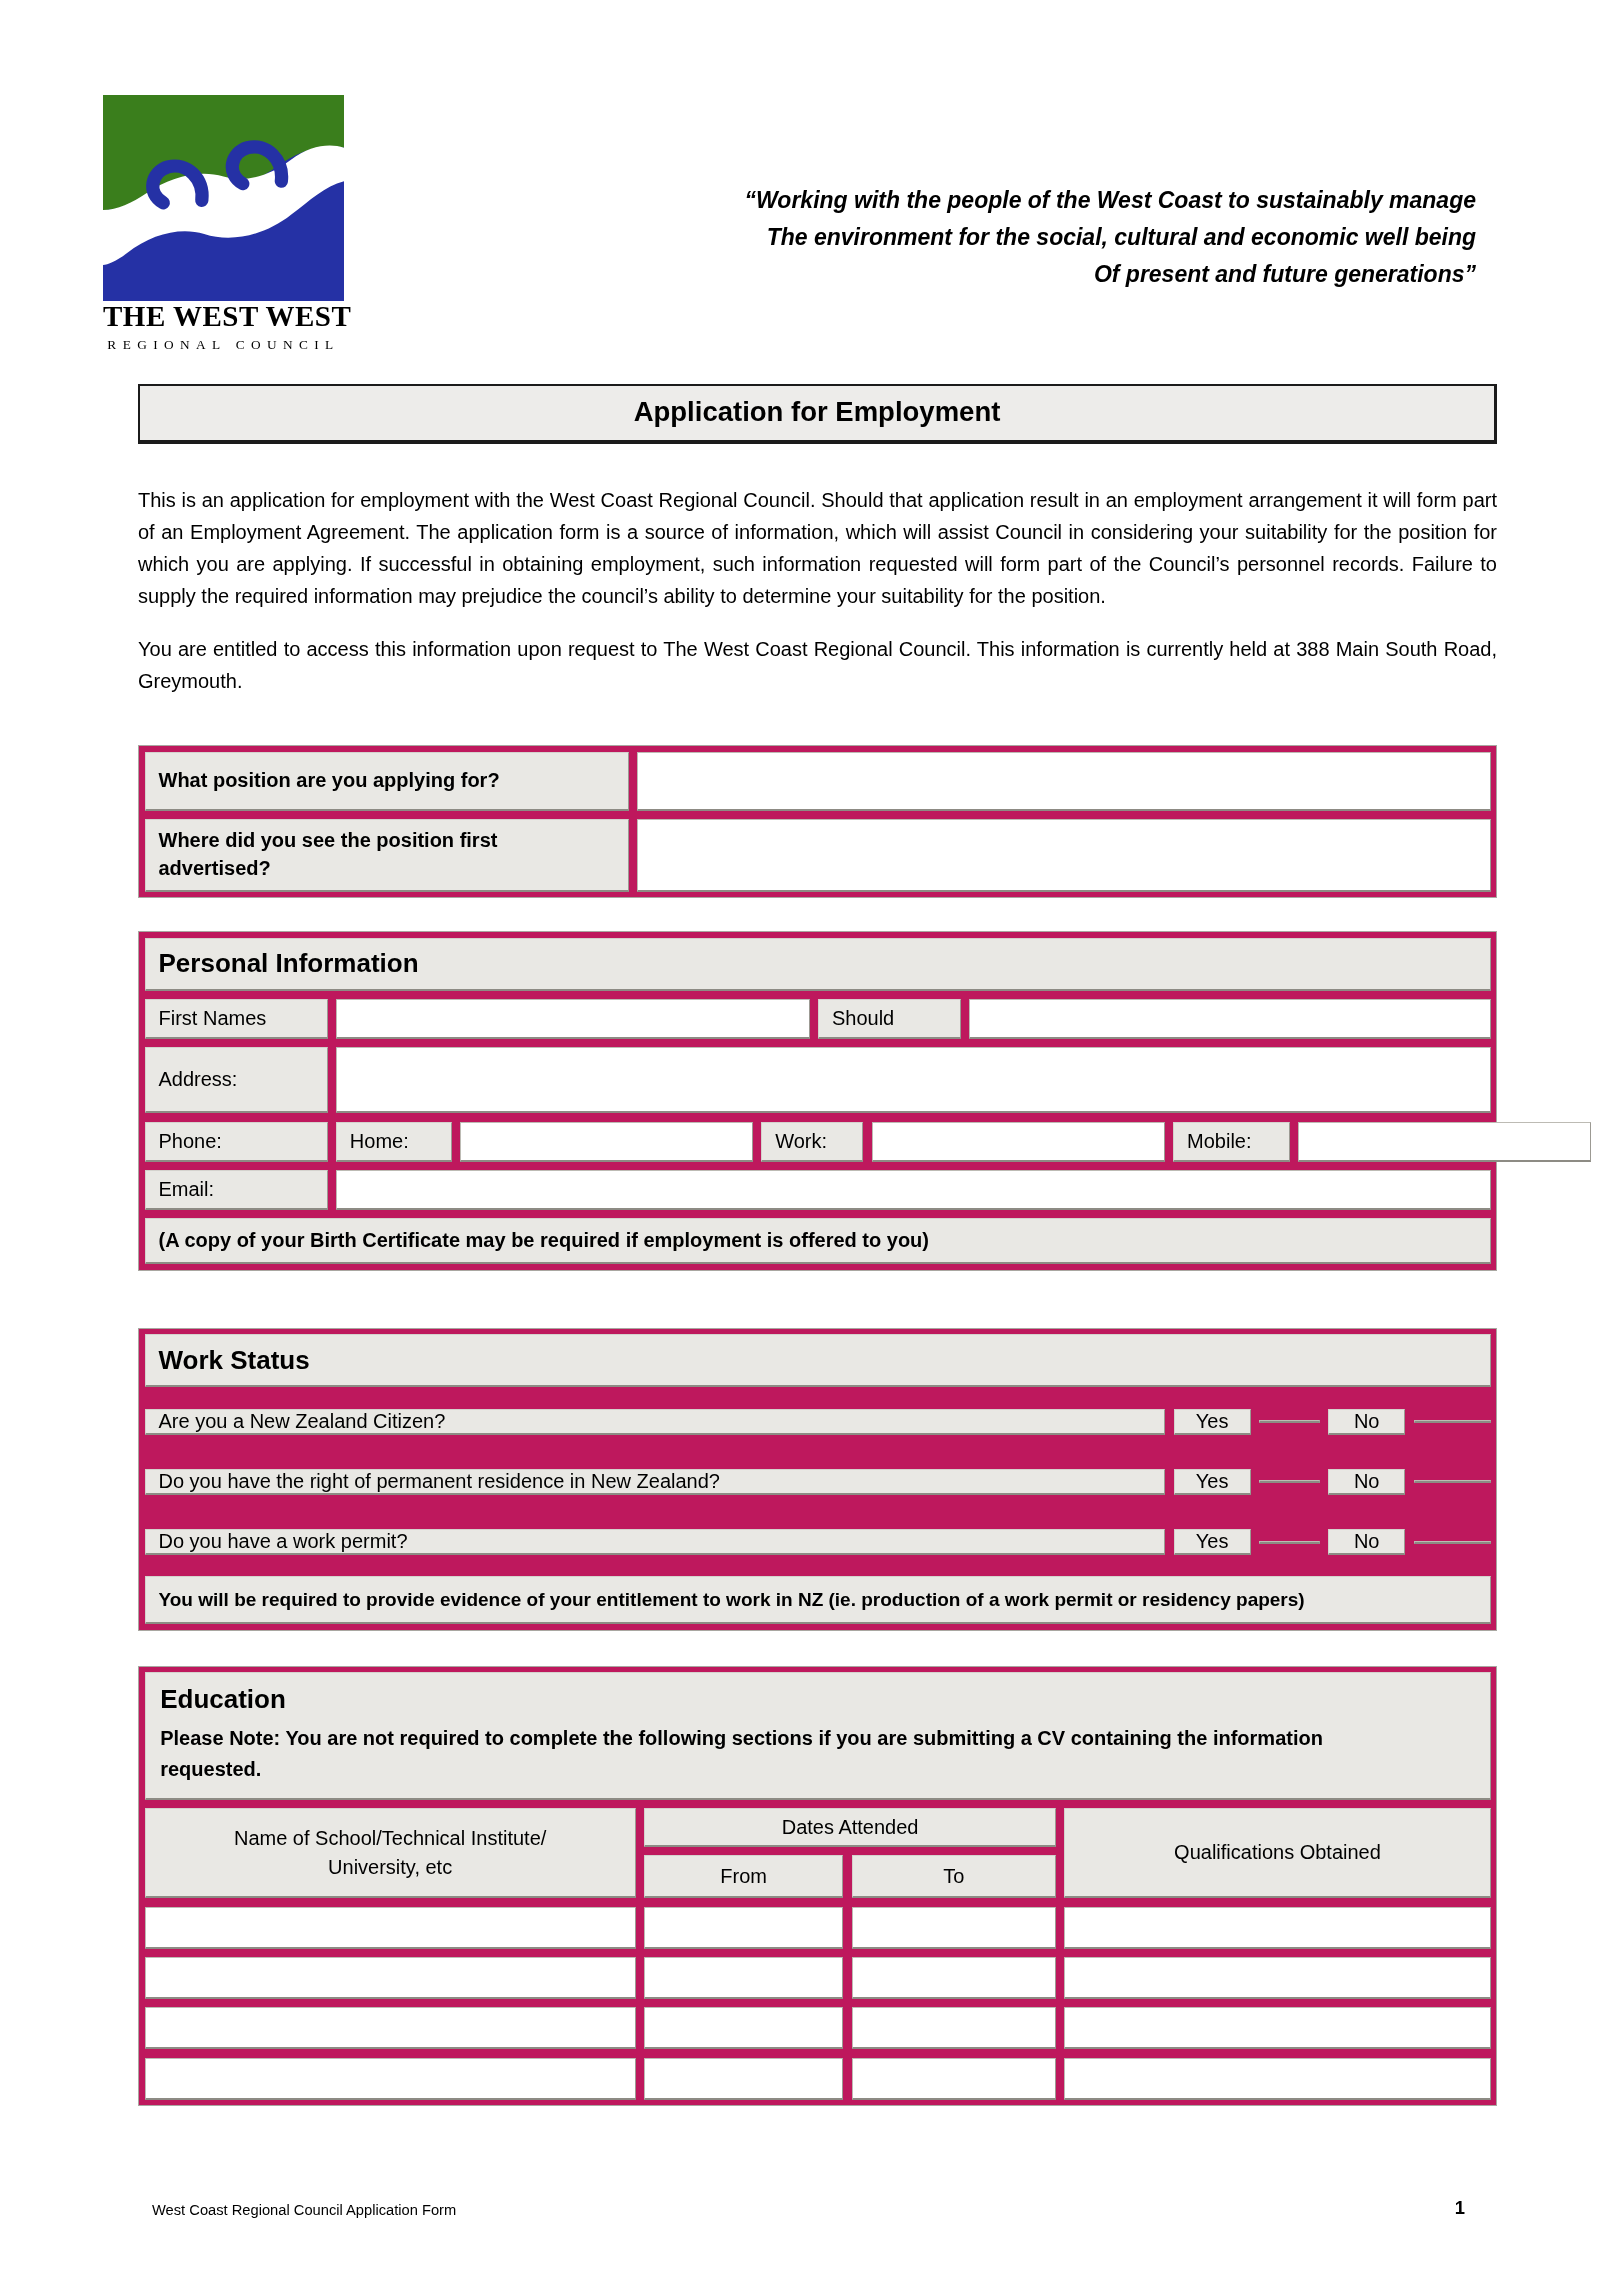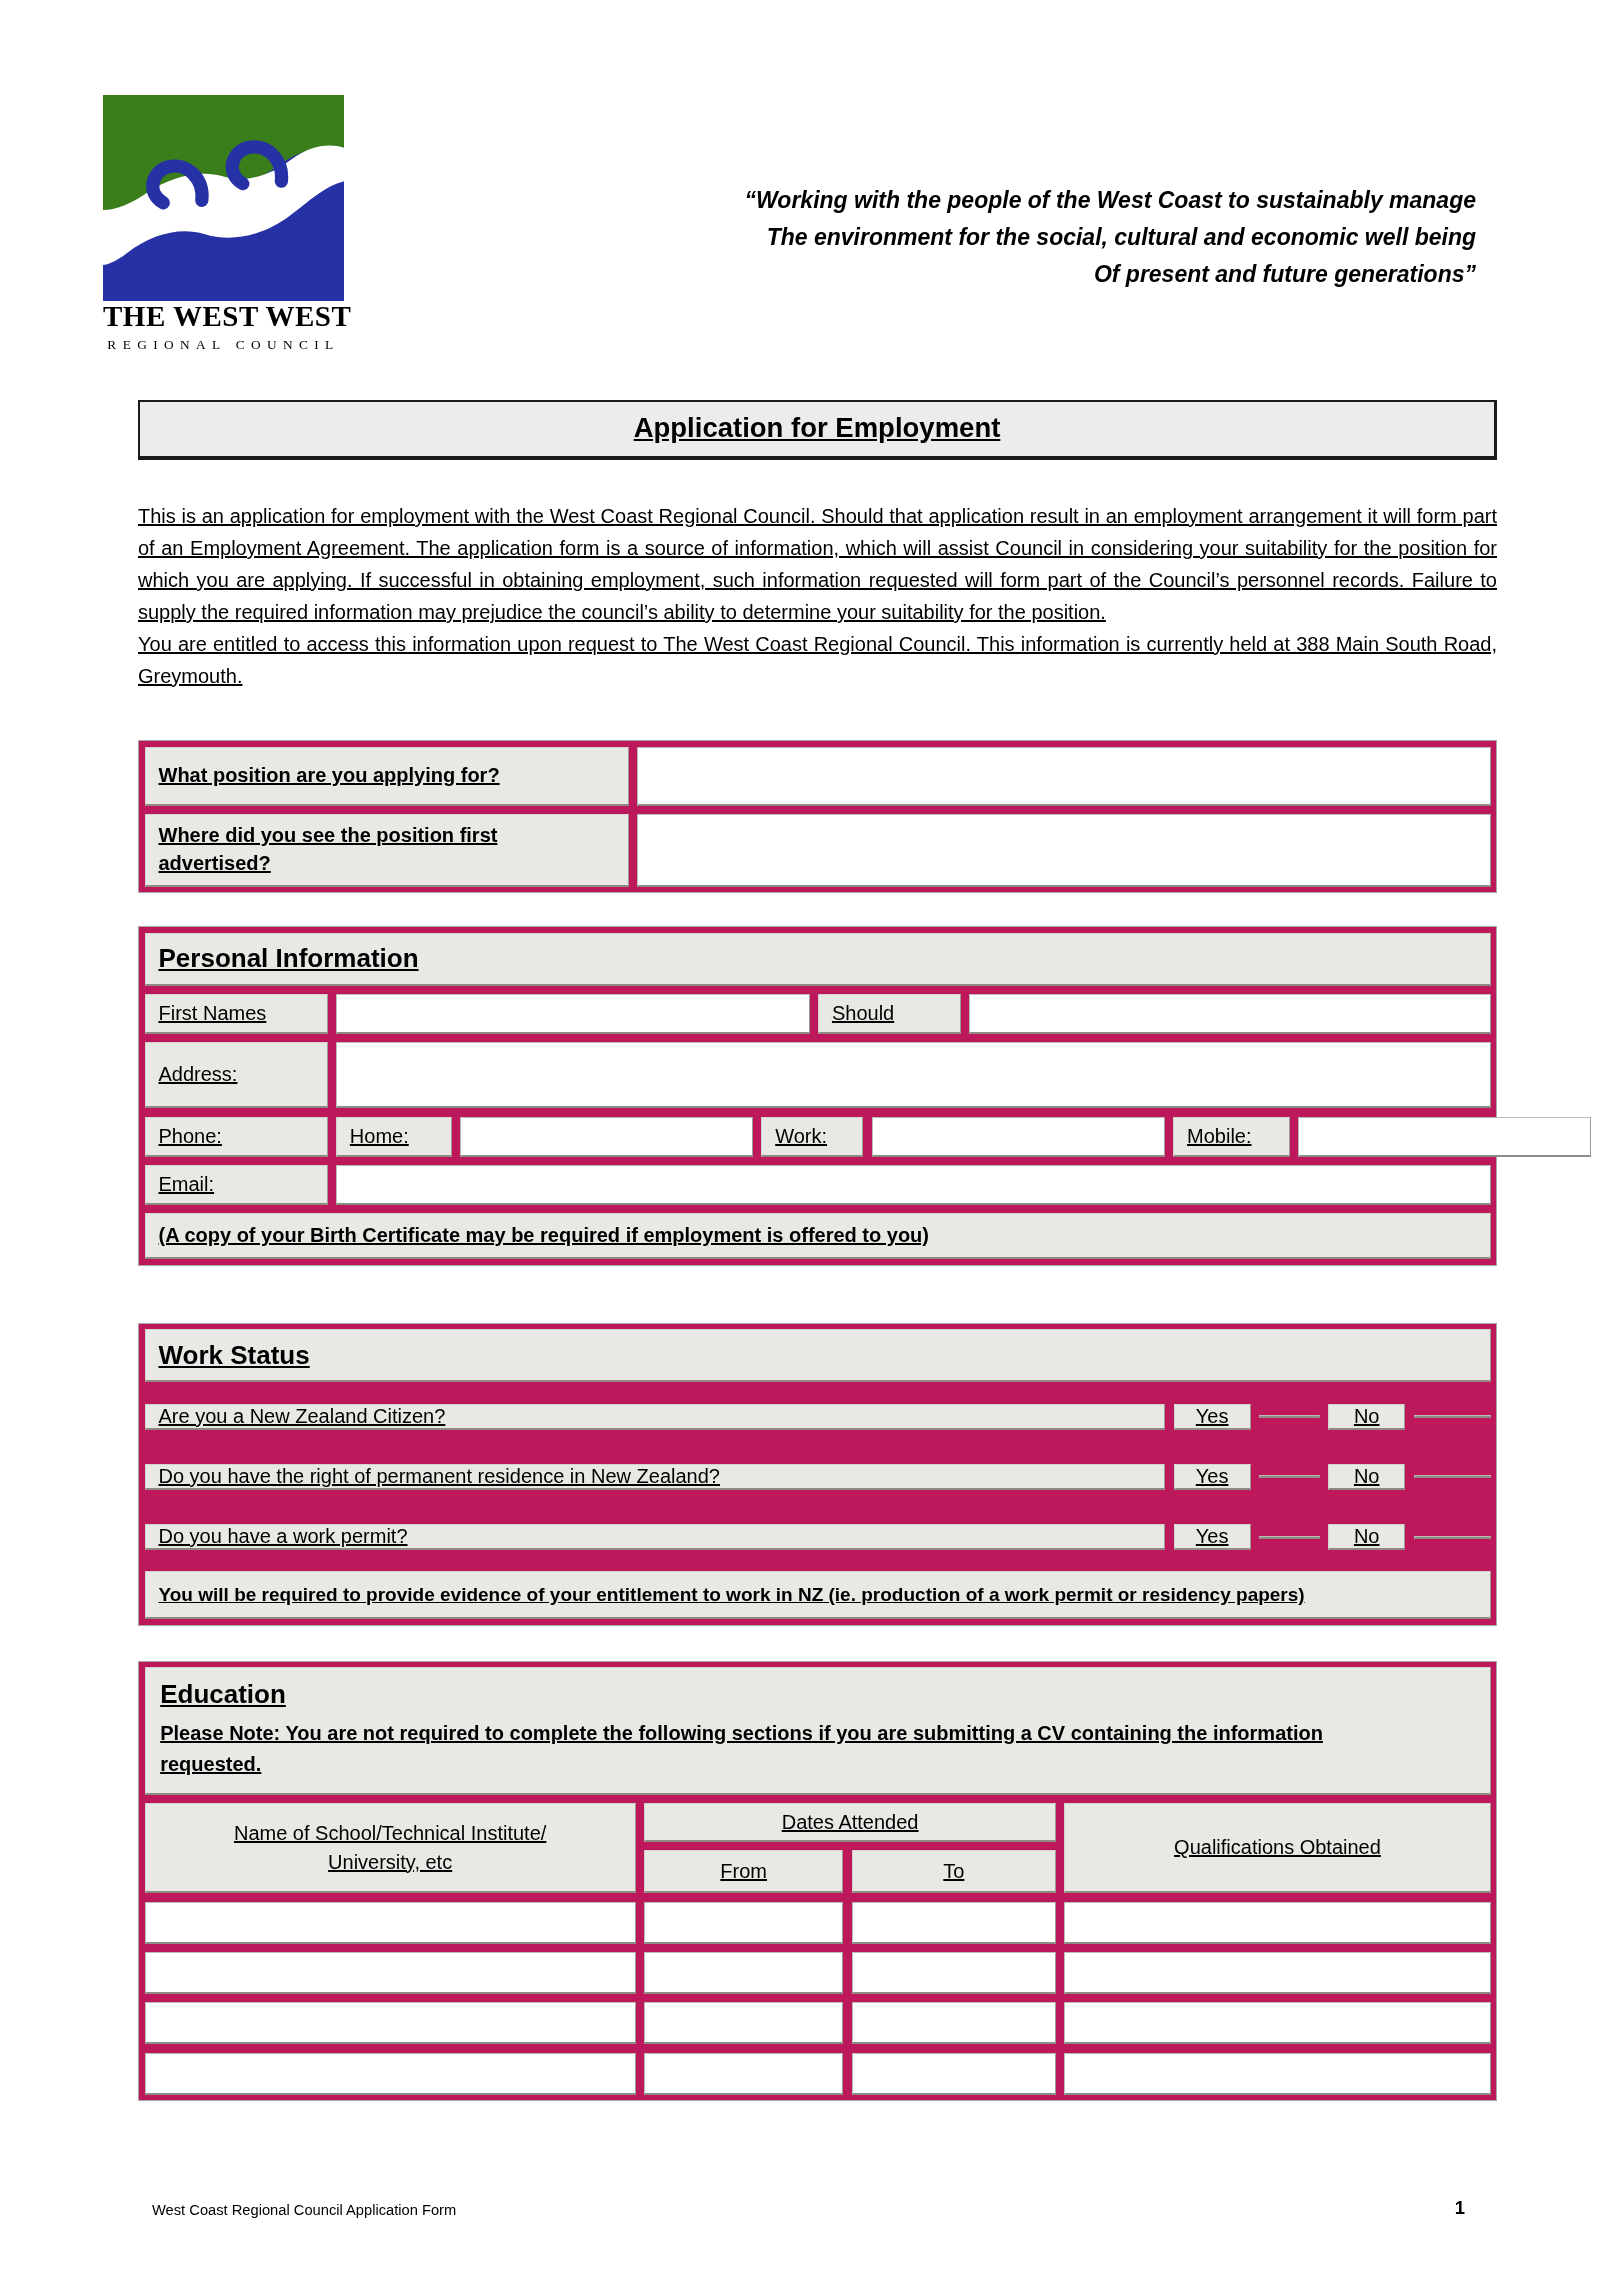--- a/index.html
+++ b/index.html
@@ -26,32 +26,32 @@
     font-family: "Liberation Serif", serif;
     font-size: 13.3px; letter-spacing: 6.4px; white-space: nowrap; margin-top: 6px;
   }
   .quote {
     position: absolute; top: 182px; right: 147px; width: 918px;
     text-align: right; font-weight: 700; font-style: italic;
     font-size: 23px; line-height: 37px;
   }
 
   
-  .content { position: absolute; left: 138px; top: 400px; width: 1359px; text-decoration: underline; }
+  .content { position: absolute; left: 138px; top: 384px; width: 1359px; }
 
   .title-bar {
     background: #edecea;
     border: 2.8px solid #1b1b1b; border-right-width: 3.7px; border-bottom-width: 4.6px;
     text-align: center; font-weight: 700; font-size: 27.5px;
     padding: 10px 0 12px 0;
   }
 
   .intro { margin-top: 40px; }
   .intro p { font-size: 20px; line-height: 32px; text-align: justify; }
-  .intro p + p { }
+  .intro p + p { margin-top: 21px; }
 
   
   .section { border: 0.9px solid #a9a7a1; padding: 5.5px; background: #be185d; }
   .row { display: flex; gap: 8.3px; }
   .row + .row, .stack > * + * { margin-top: 8.3px; }
 
   .cell {
     background: #e9e8e4;
     border-top: 0.9px solid #d4d2cd; border-left: 0.9px solid #d4d2cd;
     border-right: 1.8px solid #9c9a93; border-bottom: 2.8px solid #8d8b84;

